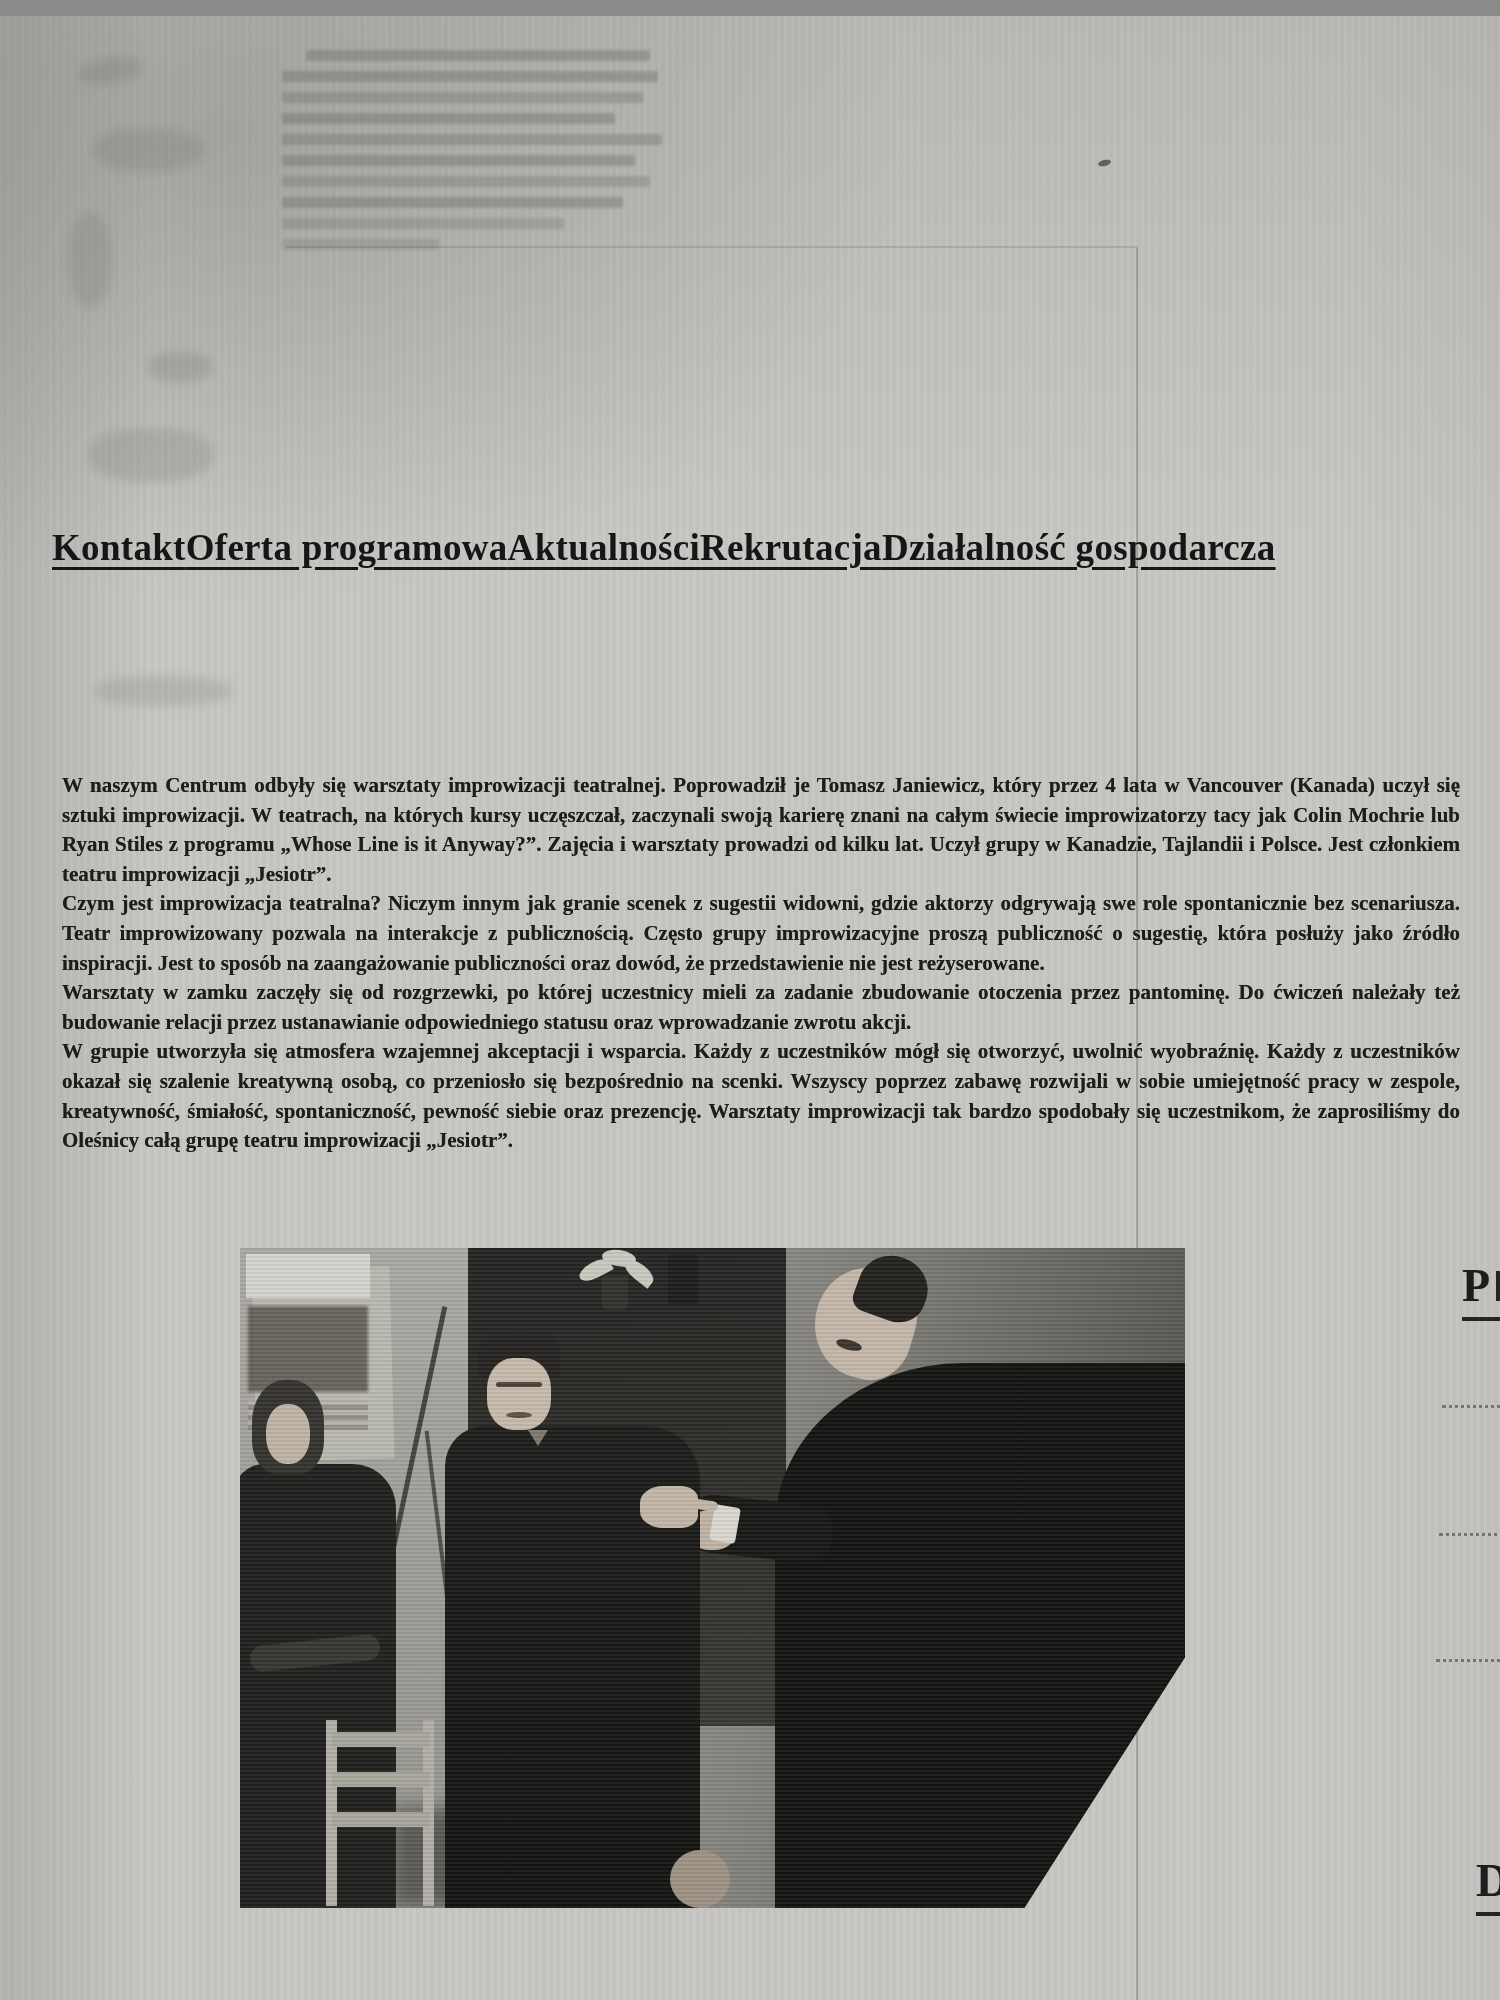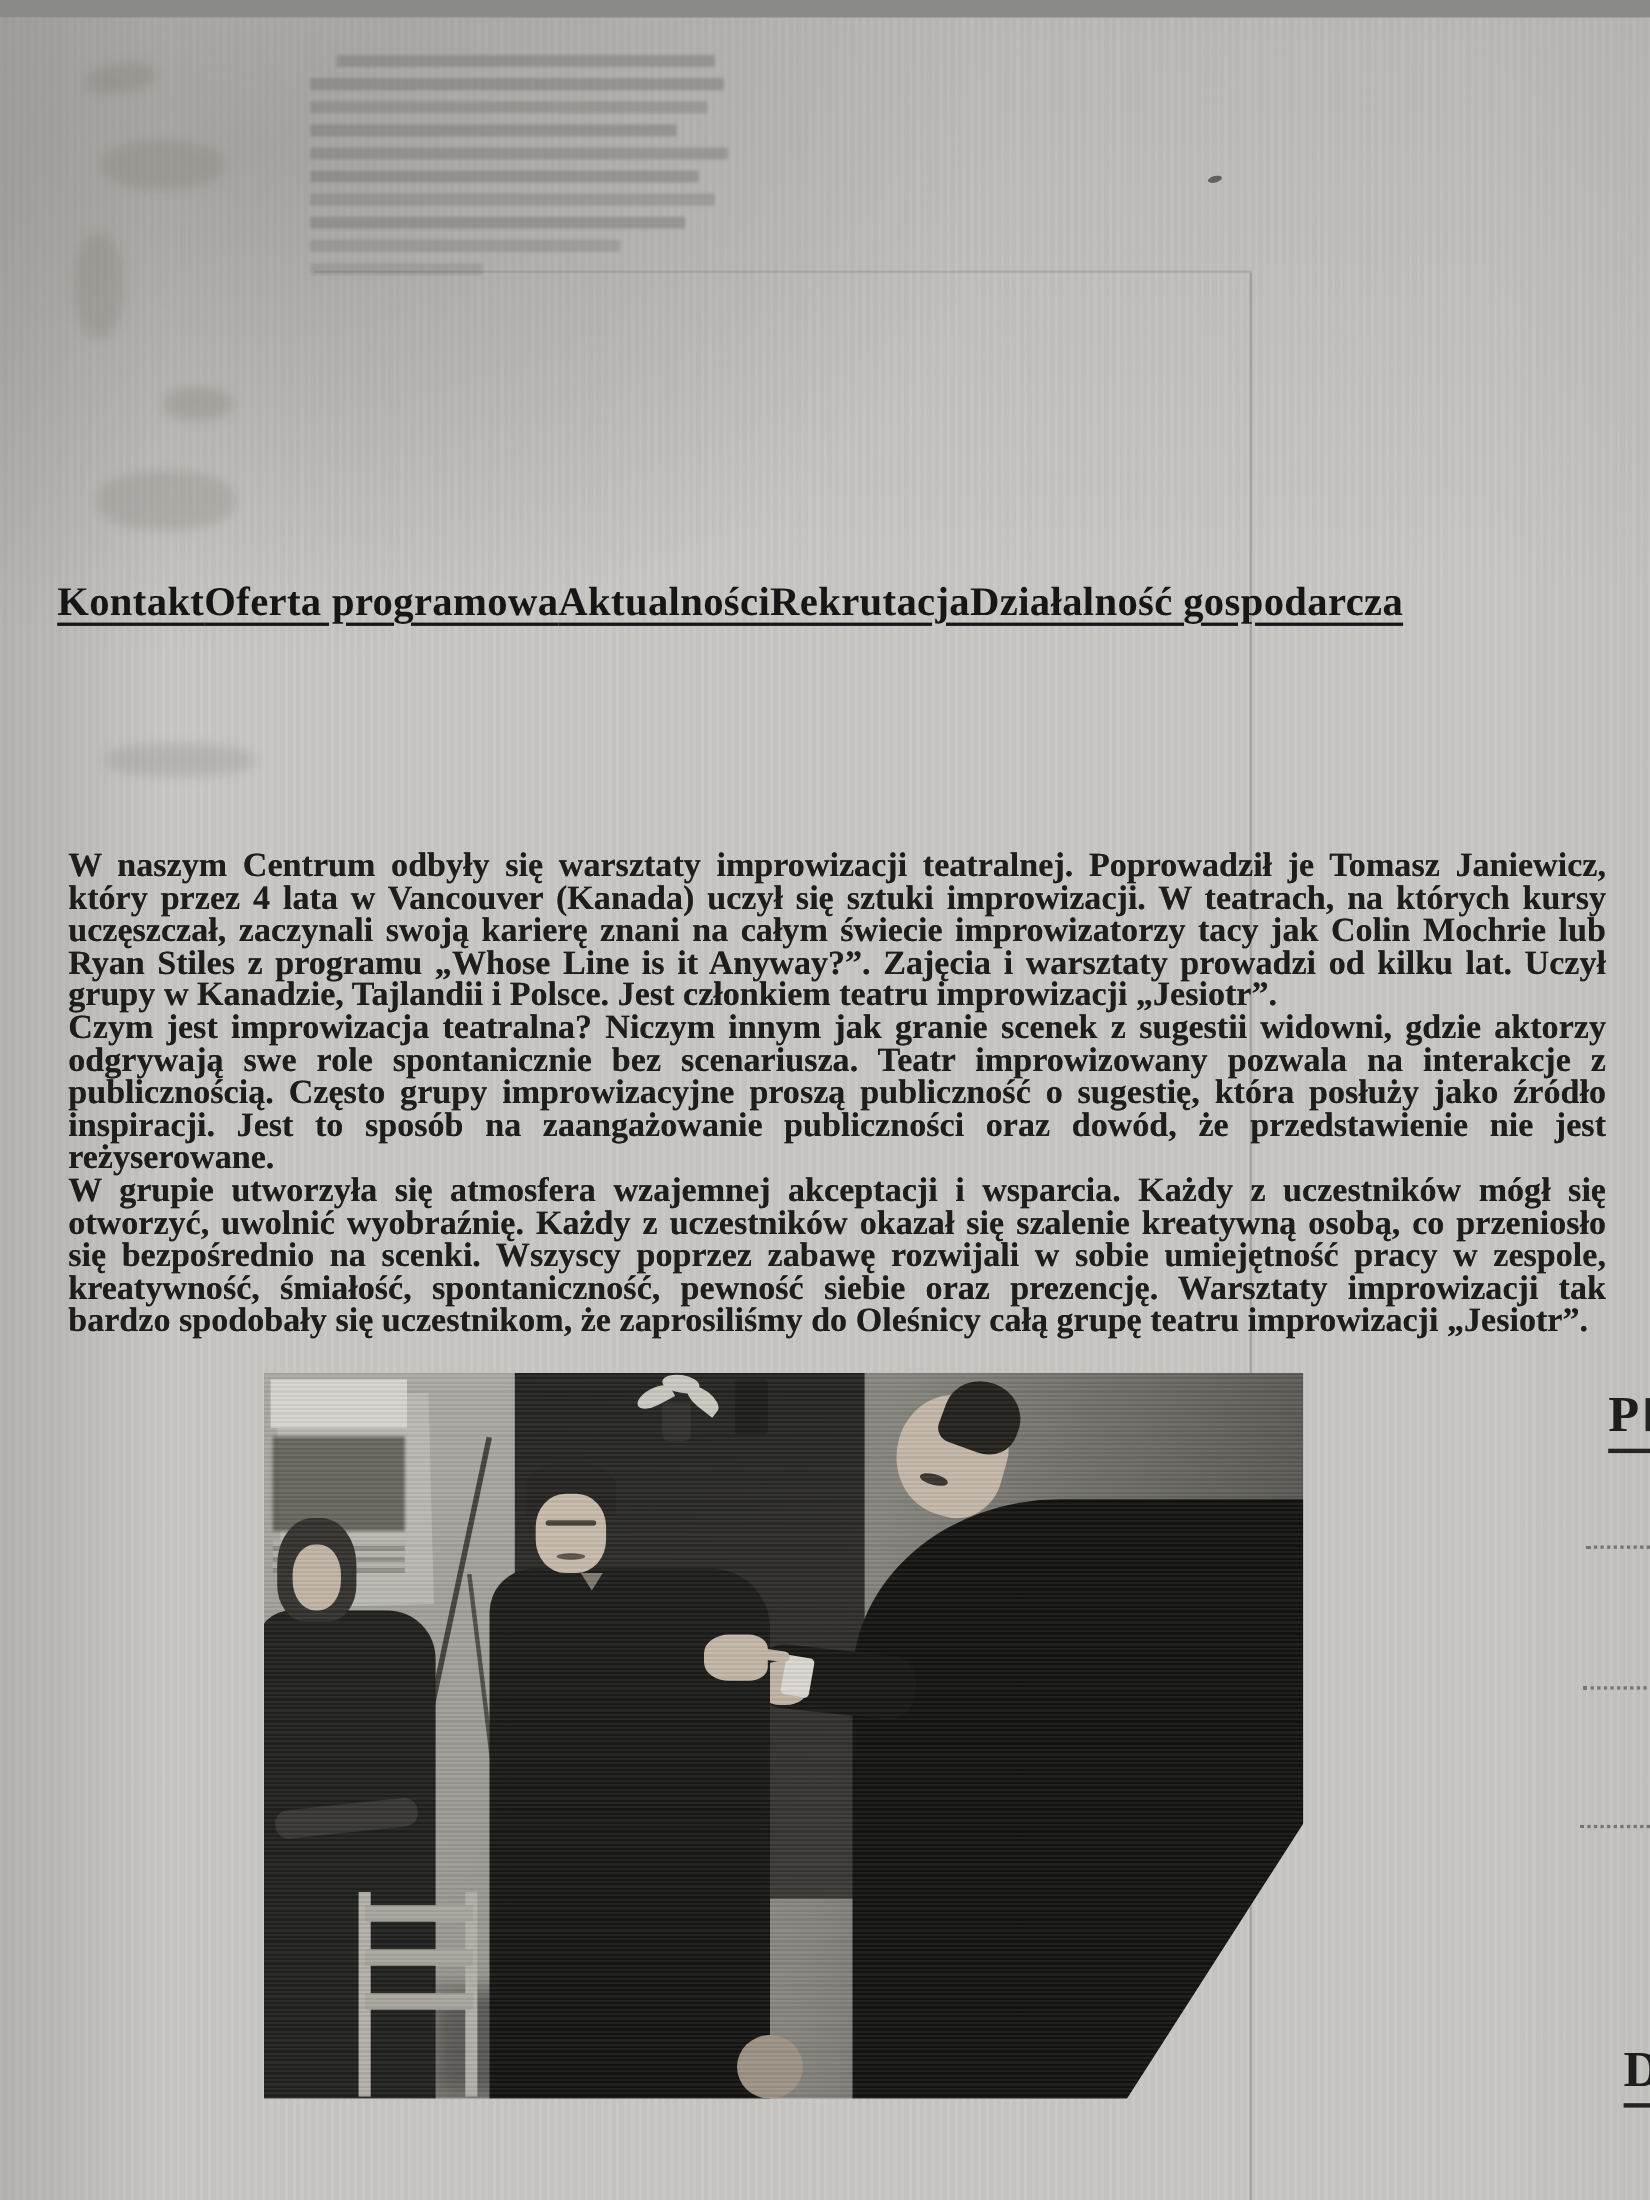--- a/index.html
+++ b/index.html
@@ -40,21 +40,21 @@
   .d1{left:1442px;top:1389px;} .d2{left:1439px;top:1517px;} .d3{left:1436px;top:1643px;}
   
   .nav{position:absolute;left:52px;top:510px;width:1440px;white-space:nowrap;
        font-size:37px;font-weight:bold;letter-spacing:.3px;color:#161616;}
   .nav a{color:#161616;text-decoration:underline;text-decoration-thickness:3px;text-underline-offset:7px;cursor:pointer;}
   
   .h1{position:absolute;left:62px;top:594px;font-size:50px;font-weight:bold;letter-spacing:.4px;
       display:inline-block;padding-bottom:4px;border-bottom:4px solid #1a1a1a;color:#141414;
       text-shadow:0 0 .6px rgba(20,20,20,.8);}
   
-  .article{position:absolute;left:62px;top:755px;width:1398px;font-size:31px;line-height:29.6px;
+  .article{position:absolute;left:62px;top:755px;width:1398px;font-size:21px;line-height:29.6px;
            font-weight:bold;text-align:justify;color:#1d1d1c;text-shadow:0 0 .5px rgba(30,30,28,.65);font-family:Liberation Serif, serif;}
   .article p{margin:0;}
   
   .photo{position:absolute;left:240px;top:1232px;width:945px;height:660px;overflow:hidden;
          clip-path:polygon(0 0,100% 0,100% 62%,83% 100%,0 100%);
          background:linear-gradient(100deg,#a4a29d 0%,#97958f 35%,#86847e 55%,#6a6863 78%,#504e4a 100%);}
   .photo *{position:absolute;}
   .ph-wall-left{left:0;top:0;width:230px;height:420px;background:linear-gradient(180deg,#aba9a3,#9b9993);}
   .ph-poster{left:14px;top:20px;width:138px;height:192px;background:#b9b8b1;transform:rotate(-1.5deg);}
   .ph-poster-top{left:6px;top:6px;width:124px;height:44px;background:#d5d4ce;}
@@ -131,20 +131,21 @@
   <div class="dotline d1"></div>
   <div class="dotline d2"></div>
   <div class="dotline d3"></div>
 
   <div class="nav"><a>Kontakt</a><a>Oferta programowa</a><a>Aktualności</a><a>Rekrutacja</a><a>Działalność gospodarcza</a></div>
 
 
   <div class="article">
     <p>W naszym Centrum odbyły się warsztaty improwizacji teatralnej. Poprowadził je Tomasz Janiewicz, który przez 4 lata w Vancouver (Kanada) uczył się sztuki improwizacji. W teatrach, na których kursy uczęszczał, zaczynali swoją karierę znani na całym świecie improwizatorzy tacy jak Colin Mochrie lub Ryan Stiles z programu „Whose Line is it Anyway?”. Zajęcia i warsztaty prowadzi od kilku lat. Uczył grupy w Kanadzie, Tajlandii i Polsce. Jest członkiem teatru improwizacji „Jesiotr”.</p>
     <p>Czym jest improwizacja teatralna? Niczym innym jak granie scenek z sugestii widowni, gdzie aktorzy odgrywają swe role spontanicznie bez scenariusza. Teatr improwizowany pozwala na interakcje z publicznością. Często grupy improwizacyjne proszą publiczność o sugestię, która posłuży jako źródło inspiracji. Jest to sposób na zaangażowanie publiczności oraz dowód, że przedstawienie nie jest reżyserowane.</p>
+    <p>Warsztaty w zamku zaczęły się od rozgrzewki, po której uczestnicy mieli za zadanie zbudowanie otoczenia przez pantominę. Do ćwiczeń należały też budowanie relacji przez ustanawianie odpowiedniego statusu oraz wprowadzanie zwrotu akcji.</p>
     <p>W grupie utworzyła się atmosfera wzajemnej akceptacji i wsparcia. Każdy z uczestników mógł się otworzyć, uwolnić wyobraźnię. Każdy z uczestników okazał się szalenie kreatywną osobą, co przeniosło się bezpośrednio na scenki. Wszyscy poprzez zabawę rozwijali w sobie umiejętność pracy w zespole, kreatywność, śmiałość, spontaniczność, pewność siebie oraz prezencję. Warsztaty improwizacji tak bardzo spodobały się uczestnikom, że zaprosiliśmy do Oleśnicy całą grupę teatru improwizacji „Jesiotr”.</p>
   </div>
 
   <div class="photo">
     <div class="ph-wall-left"></div>
     <div class="ph-poster"></div>
     <div class="ph-poster-top"></div>
     <div class="ph-poster-art"></div>
     <div class="ph-poster-btm"></div>
     <div class="ph-stand1"></div>

